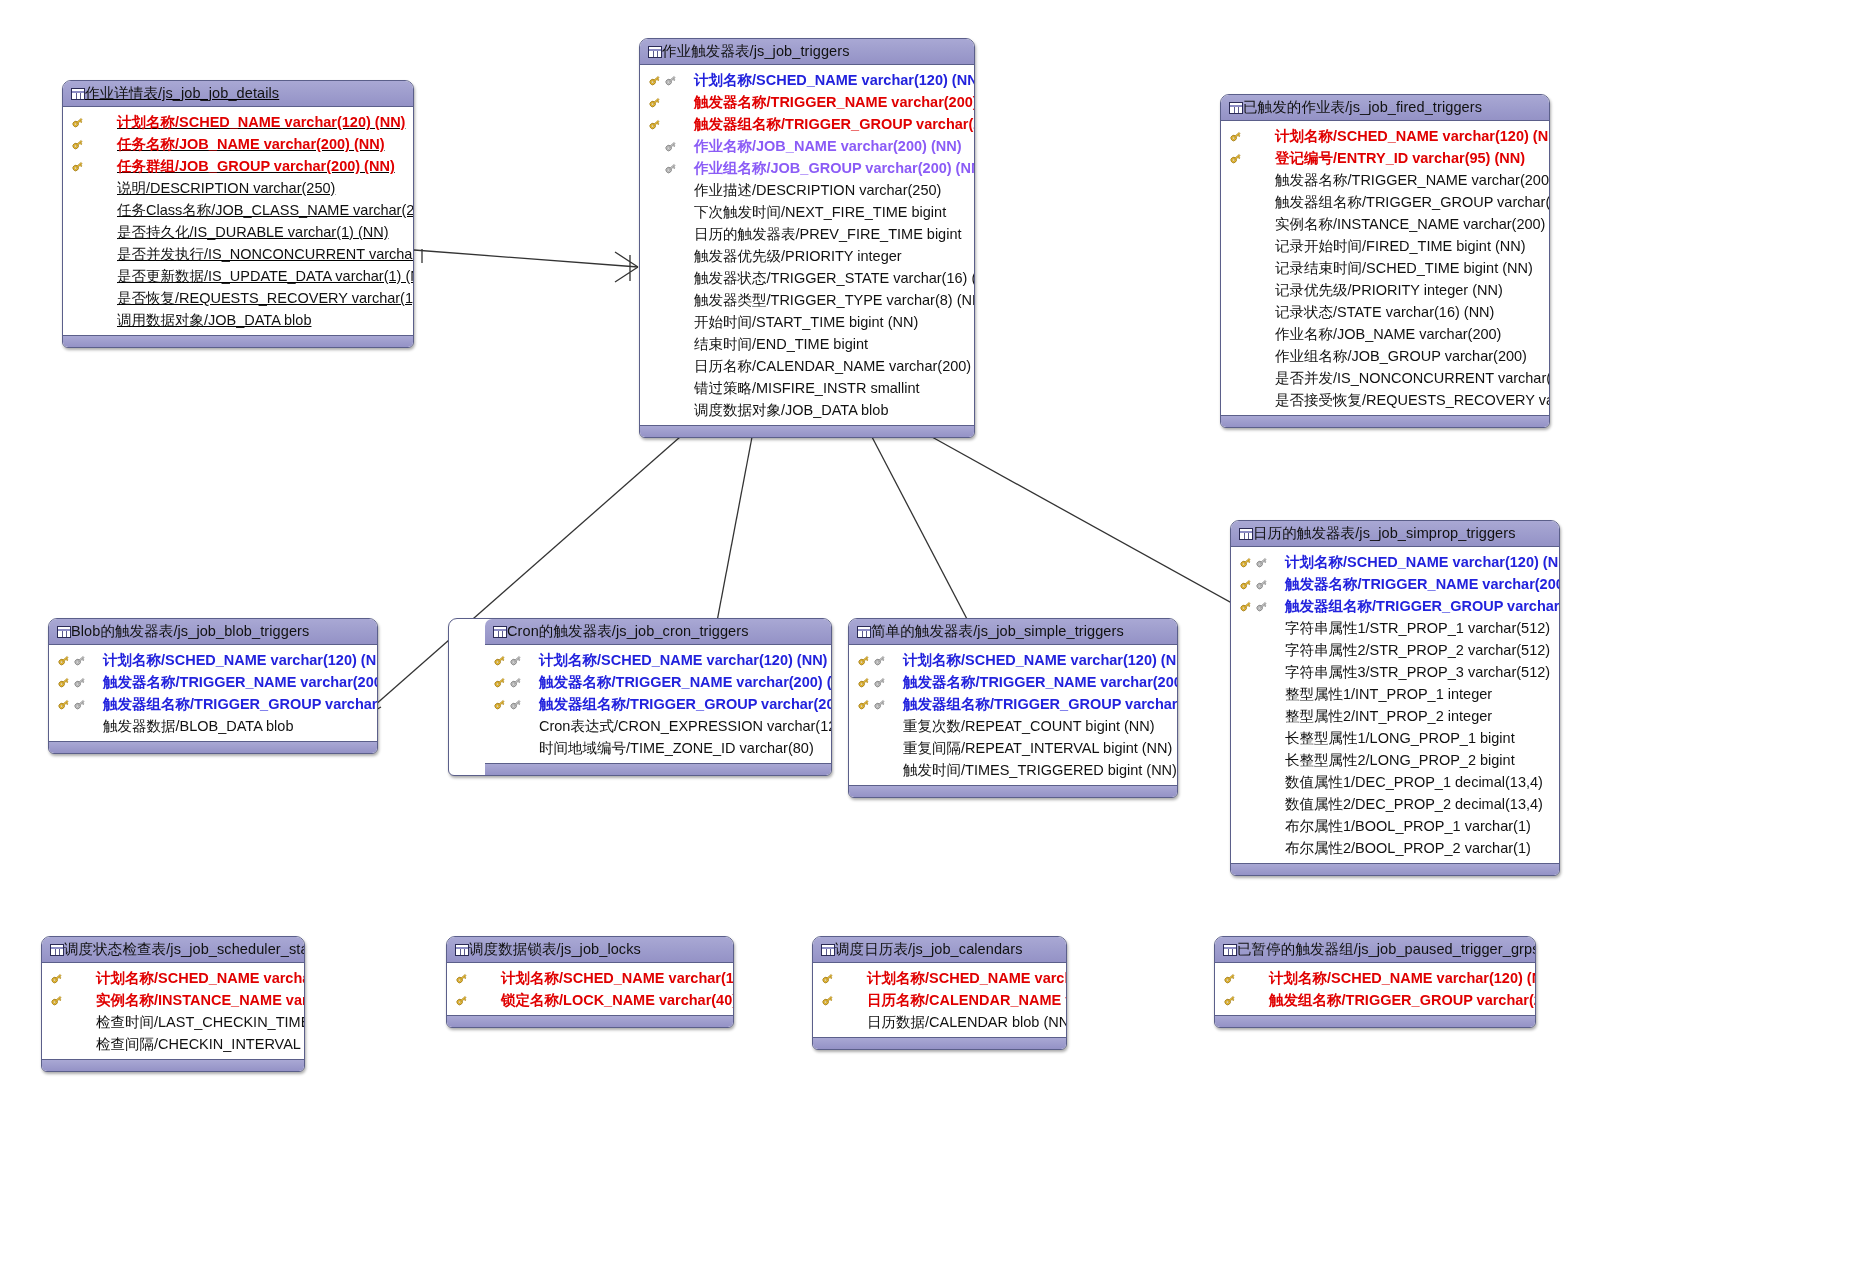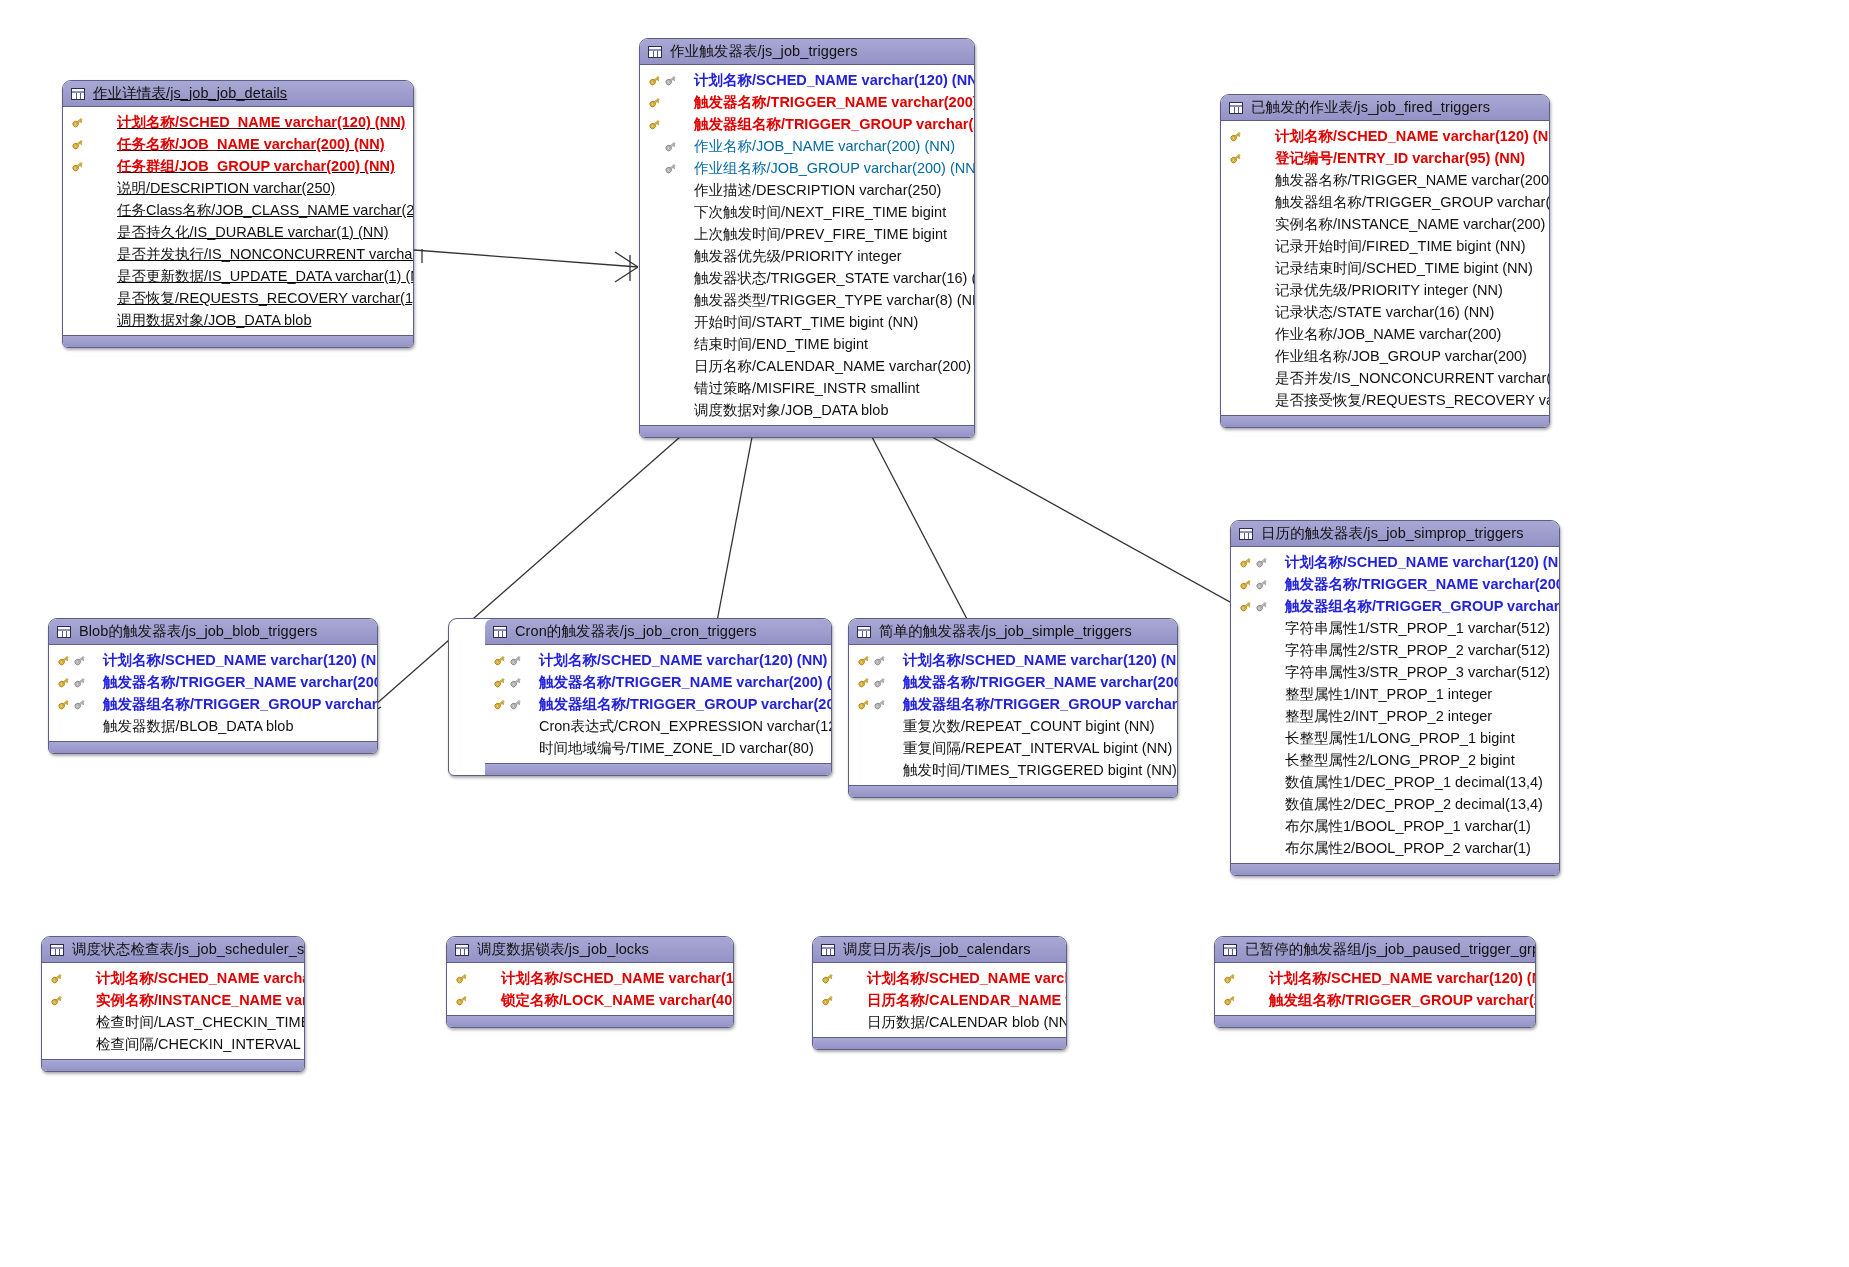--- a/index.html
+++ b/index.html
@@ -23,21 +23,20 @@
     box-sizing:border-box;
     border:1px solid #5b5f8a;
     border-radius:9px 9px 6px 6px;
     background:#ffffff;
     box-shadow:1px 2px 3px rgba(0,0,0,.33);
     overflow:hidden;
   }
   .ent-header{
     display:flex;
     align-items:center;
-    gap:8px;
     height:25px;
     padding:0 8px;
     background:linear-gradient(to bottom,#a9a8d4 0%,#9e9dcd 50%,#9492c6 100%);
     border-bottom:1px solid #5b5f8a;
     border-radius:7px 7px 0 0;
   }
   .ent-title{
     font-size:14.5px;
     color:#111111;
     white-space:nowrap;
@@ -65,21 +64,21 @@
     display:flex;
     align-items:center;
     gap:3px;
   }
   .fld{
     font-size:14.5px;
     line-height:16px;
   }
   .c-red{color:#e00000;font-weight:bold;}
   .c-blue{color:#2222dd;font-weight:bold;}
-  .c-green{color:#0369a1;font-weight:normal;}
+  .c-green{color:#8b5cf6;font-weight:bold;}
   .c-black{color:#111111;font-weight:normal;}
   .tbl-ico{
     width:14px;height:12px;
     display:inline-block;
     position:relative;
     background:#ffffff;
     border:1px solid #2b2b55;
     box-sizing:border-box;
     flex:0 0 auto;
   }
@@ -320,21 +319,21 @@
             <span class="spacer"></span>
             <span class="spacer"></span>
           </span>
           <span class="fld c-black">下次触发时间/NEXT_FIRE_TIME bigint</span>
         </div>
         <div class="row">
           <span class="keys">
             <span class="spacer"></span>
             <span class="spacer"></span>
           </span>
-          <span class="fld c-black">上次触发时间/PREV_FIRE_TIME bigint</span>
+          <span class="fld c-black">日历的触发器表/PREV_FIRE_TIME bigint</span>
         </div>
         <div class="row">
           <span class="keys">
             <span class="spacer"></span>
             <span class="spacer"></span>
           </span>
           <span class="fld c-black">触发器优先级/PRIORITY integer</span>
         </div>
         <div class="row">
           <span class="keys">

